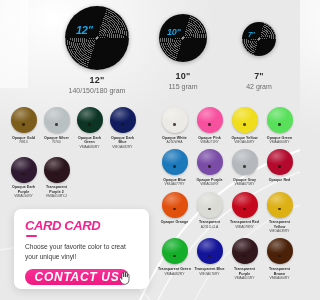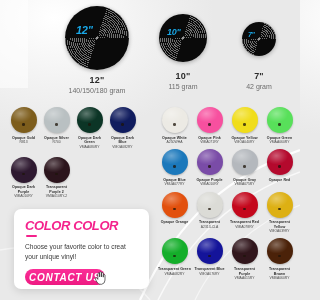--- a/index.html
+++ b/index.html
@@ -98,24 +98,24 @@
     font-style: italic; letter-spacing: -0.4px;
   }
   .card-rule {
     width: 11px; height: 2px; background: #f4228c;
     margin: 2px 0 5px 1px; border-radius: 1px;
   }
   .card-text {
     font-size: 6.6px; color: #3a3a3a; line-height: 1.55;
   }
   .cta {
-    margin-top: 7px; width: 80px; height: 16px;
+    margin-top: 7px; width: 104px; height: 16px;
     background: linear-gradient(180deg, #fb2e97 0%, #ee1a82 100%);
     border-radius: 9px; border: none; cursor: pointer;
-    color: #fff; font-size: 10px; font-weight: bold;
+    color: #fff; font-size: 12px; font-weight: bold;
     font-style: italic; letter-spacing: 0.7px;
     display: flex; align-items: center; justify-content: center;
     position: relative;
   }
   .cursor-ico {
     position: absolute; right: -2px; top: 2px;
     width: 13px; height: 15px;
   }
 </style>
 </head>
@@ -319,21 +319,21 @@
     <div class="sw-cell">
       <div class="sw-dot" style="width: 26px; height: 26px; background: rgb(75, 34, 9);">
         <div class="sw-gloss"></div>
       </div>
       <div class="sw-name">Transparent Brown</div>
       <div class="sw-code">VMBA060RY</div>
     </div>
   </div>
 
 <div class="card">
-  <div class="card-title">COLOR COLOR</div>
+  <div class="card-title">CARD CARD</div>
   <div class="card-rule"></div>
   <div class="card-text">Choose your favorite color to creat your unique vinyl!</div>
   <button class="cta">
     <span>CONTACT US</span>
     <svg class="cursor-ico" viewBox="0 0 24 28">
       <path d="M7,13 L7,5.5 A1.7,1.7 0 0,1 10.4,5.5 L10.4,11 L10.4,3.2 A1.7,1.7 0 0,1 13.8,3.2 L13.8,11 L13.8,4.6
                A1.7,1.7 0 0,1 17.2,4.6 L17.2,11.5 L17.2,7.6 A1.7,1.7 0 0,1 20.4,7.6 L20.4,17
                A8,8 0 0,1 5.2,20.5 L2.6,15.4 A1.8,1.8 0 0,1 5.6,13.4 L7,15.6 Z" fill="#ffffff" stroke="#2b2b2b" stroke-width="1.3" stroke-linejoin="round"></path>
     </svg>
   </button>

